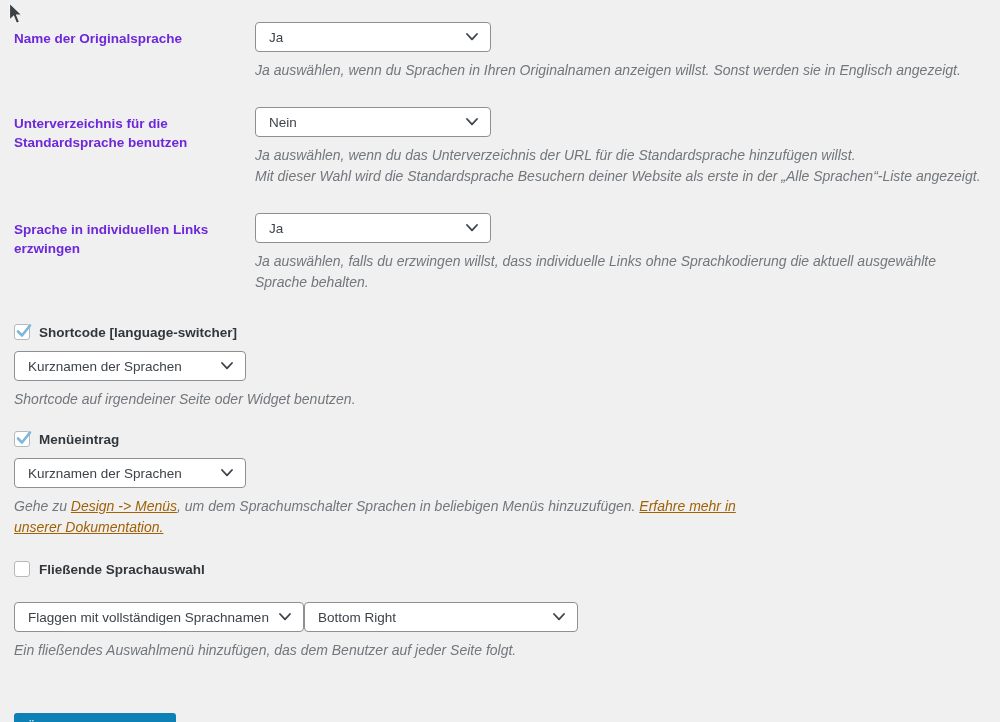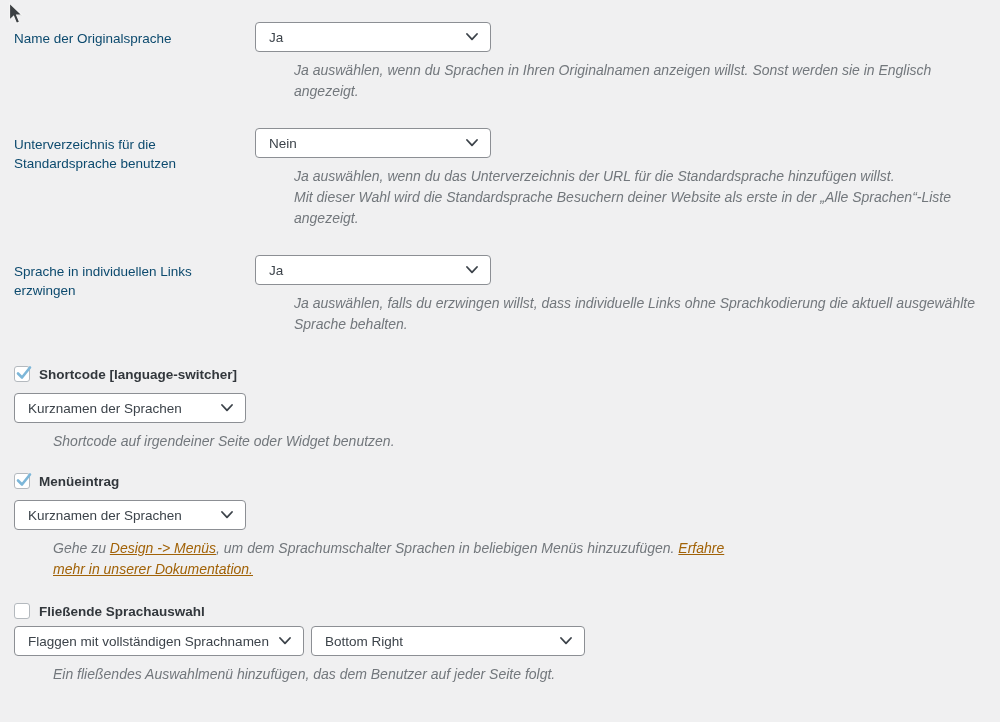--- a/index.html
+++ b/index.html
@@ -20,24 +20,24 @@
   .row-1 { margin-bottom: 26px; }
   .row-2 { margin-bottom: 26px; }
   .row-3 { margin-bottom: 30px; justify-content: space-between; }
   .row-4 { margin-bottom: 0; }
 
   .row-label {
     width: 241px;
     flex: 0 0 241px;
     padding-top: 7px;
     padding-right: 20px;
-    font-weight: 400;
+    font-weight: 700;
     font-size: 13.5px;
     line-height: 19px;
-    color: #0c4a6e;
+    color: #6d28d9;
   }
   .row-content { flex: 1 1 auto; max-width: 732px; }
 
   .select {
     height: 30px;
     background: #ffffff;
     border: 1px solid #8c8f94;
     border-radius: 4px;
     display: inline-flex;
     align-items: center;
@@ -53,21 +53,20 @@
   .w-288 { width: 232px; }
   .w-290 { width: 290px; }
   .w-237 { width: 274px; }
 
   .desc {
     margin-top: 8px;
     font-style: italic;
     color: #72777c;
     font-size: 14px;
     line-height: 21px;
-    margin-left: 39px;
   }
   .desc a { color: #a16207; text-decoration: underline; cursor: pointer; }
 
   .check-row { display: flex; align-items: center; height: 18px; }
   .checkbox {
     width: 16px; height: 16px;
     background: #ffffff;
     border: 1px solid #b4b9be;
     border-radius: 3px;
     position: relative;
@@ -78,21 +77,21 @@
   .checkbox svg { display: none; position: absolute; left: 0px; top: -3px; width: 18px; height: 18px; }
   .checkbox.checked svg { display: block; }
   .check-label {
     font-weight: 700;
     font-size: 13.5px;
     color: #32373c;
   }
   .sub-select { margin-top: 10px; }
   .sub-gap-1 { margin-top: 20px; }
   .sub-gap-2 { margin-top: 22px; }
-  .dual-selects { margin-top: 6px; display: flex; gap: 7px; }
+  .dual-selects { margin-top: 24px; display: flex; }
 
   .save-btn {
     margin: 52px 0 0 14px;
     display: inline-block;
     background: #0d80b5;
     color: #ffffff;
     border: none;
     border-radius: 3px;
     height: 28px;
     line-height: 28px;

